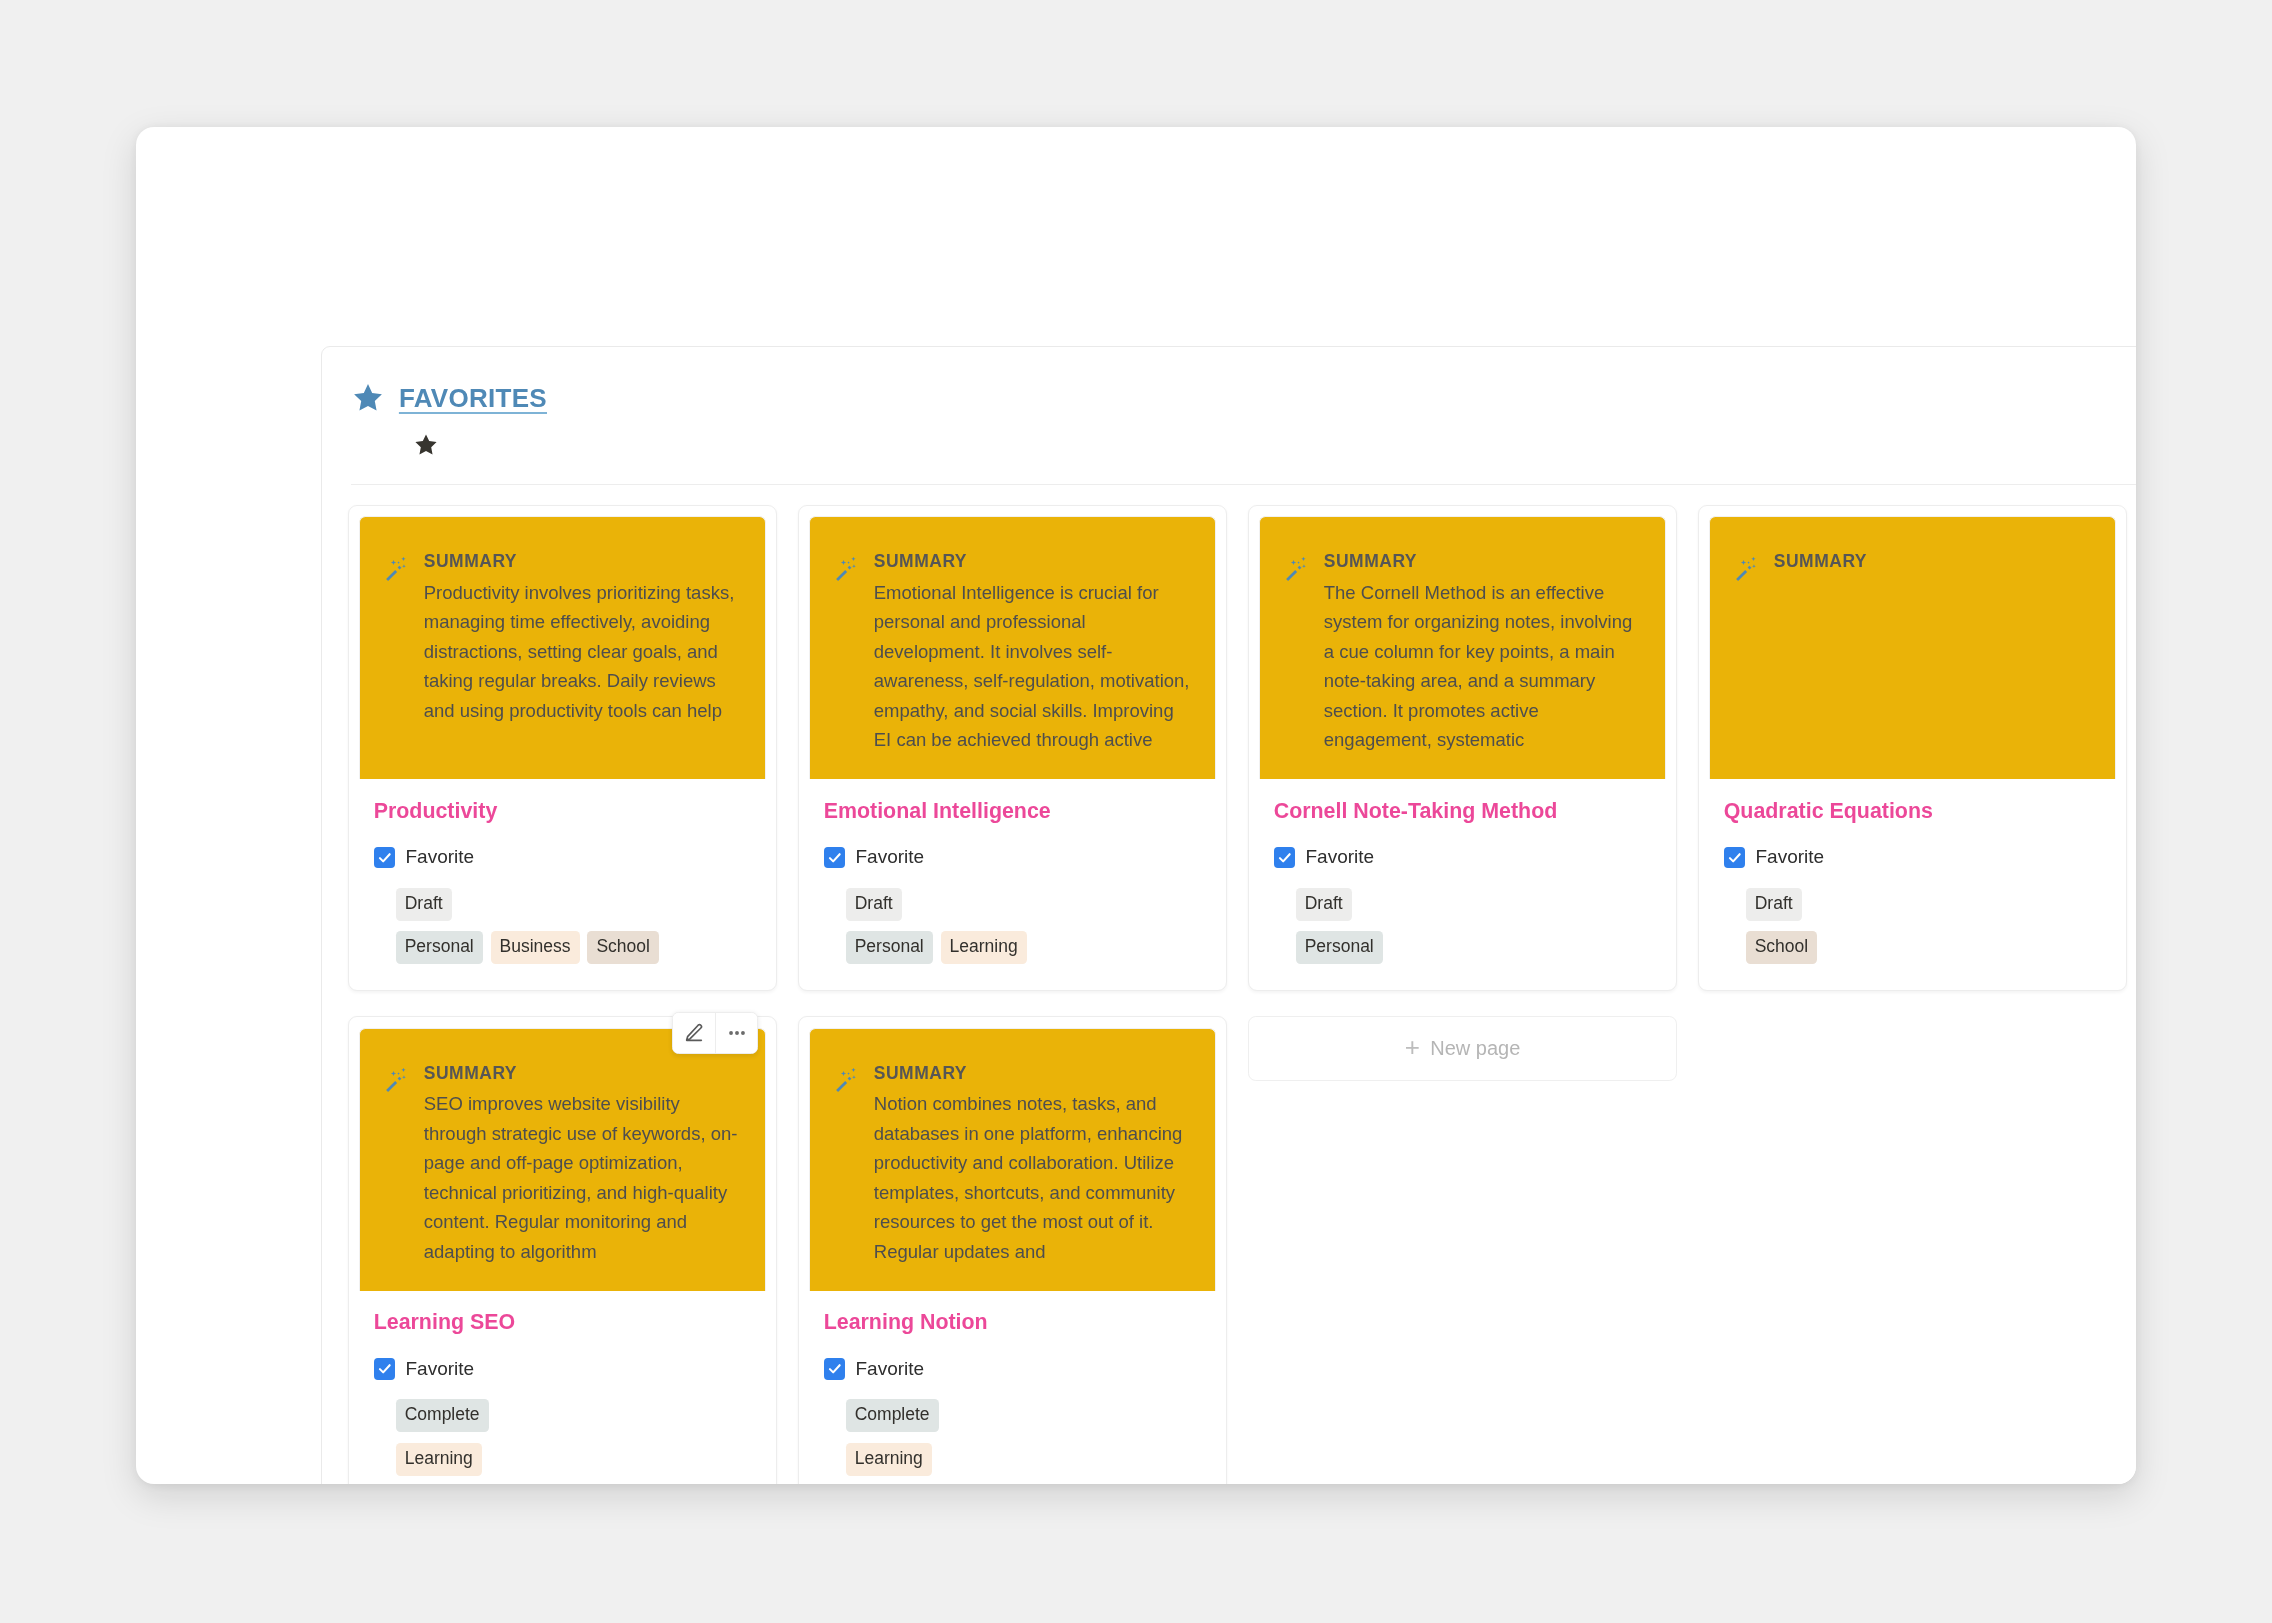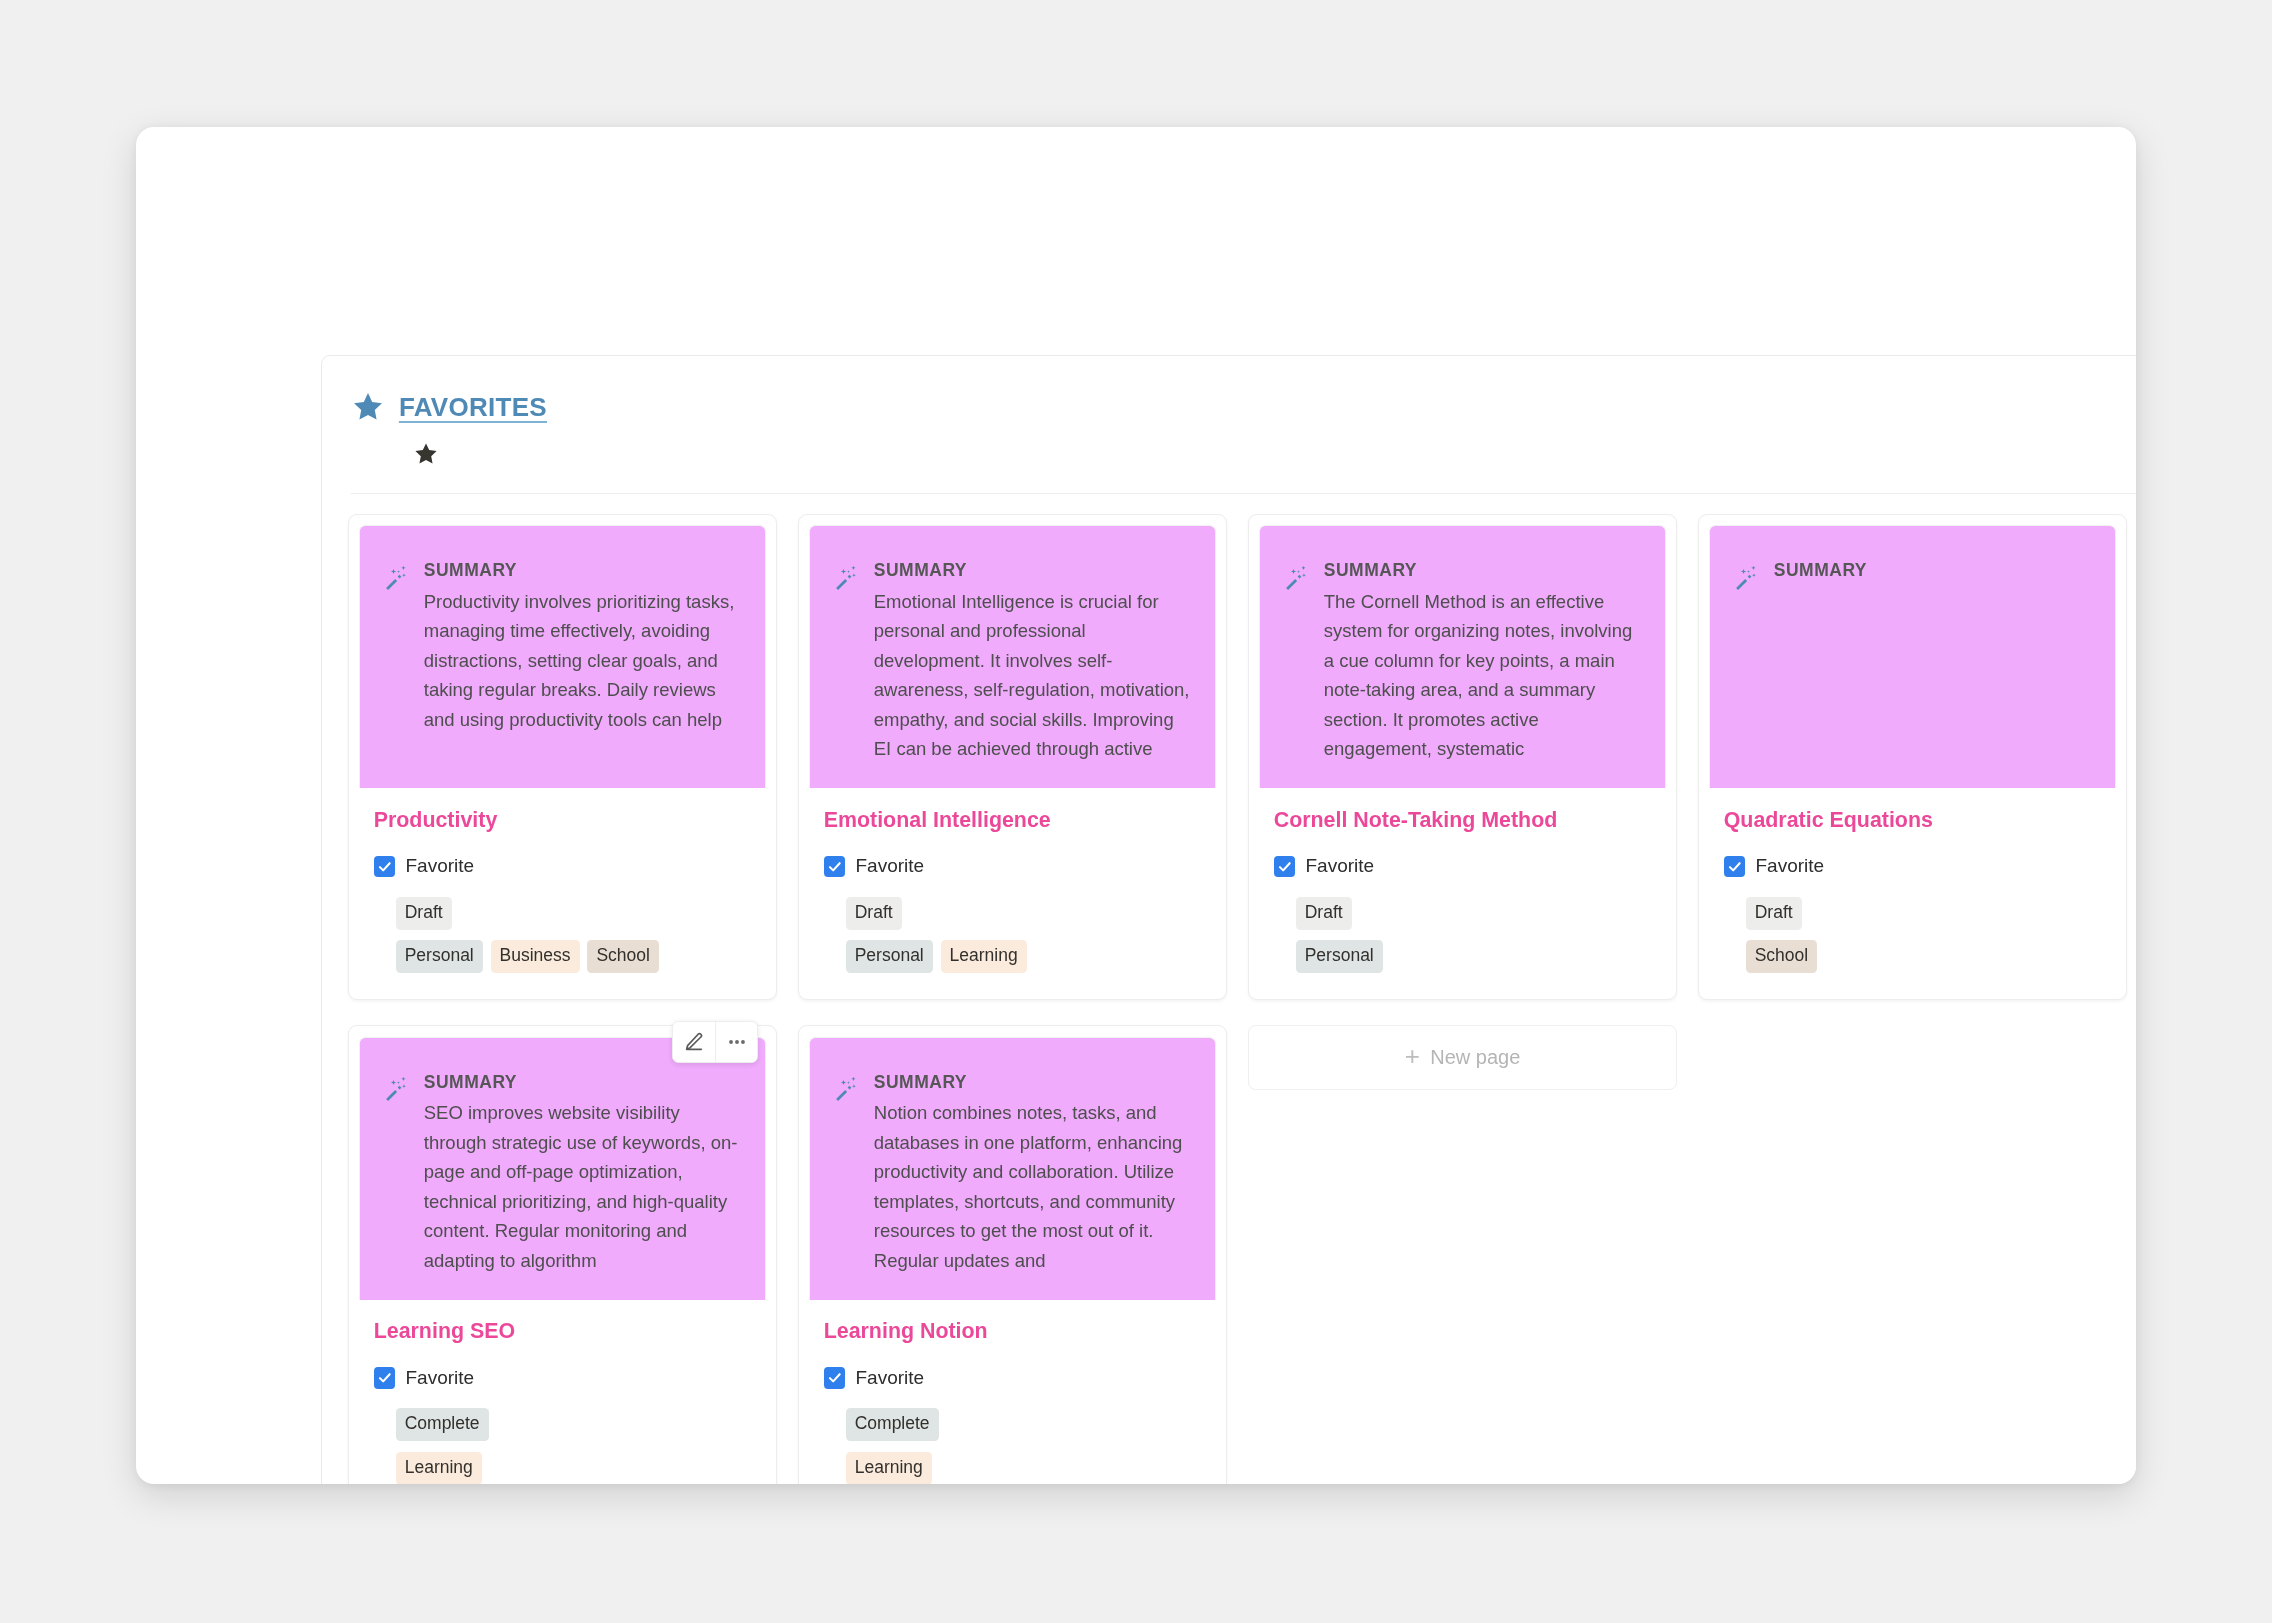--- a/index.html
+++ b/index.html
@@ -22,21 +22,21 @@
     background: #ffffff;
     border-radius: 18px;
     box-shadow: 0 11.7px 36px rgba(0,0,0,0.13), 0 1.9px 9px rgba(0,0,0,0.06);
     overflow: hidden;
   }
 
   
   #content-panel {
     position: absolute;
     left: 185px;
-    top: 228px;
+    top: 219px;
     width: 1899px;
     height: 1198px;
     background: #ffffff;
     border: 1.3px solid #eaeaea;
     border-radius: 9px;
     overflow: hidden;
   }
 
   
   #view-header {
@@ -92,21 +92,21 @@
     border-radius: 9px;
     box-shadow: 0 1.3px 3.2px rgba(15,15,15,0.045);
     padding: 10.4px 10.4px 0 10.4px;
     cursor: pointer;
     overflow: visible;
   }
 
   
   .card-preview {
     height: 263px;
-    background: #f0abfc;
+    background: #eab308;
     border: 1.3px solid #f1f1f1;
     border-radius: 6.5px 6.5px 0 0;
     border-bottom: none;
     overflow: hidden;
     padding: 34px 24px 0 22px;
   }
   .summary-block {
     display: flex;
     gap: 10.4px;
     align-items: flex-start;

